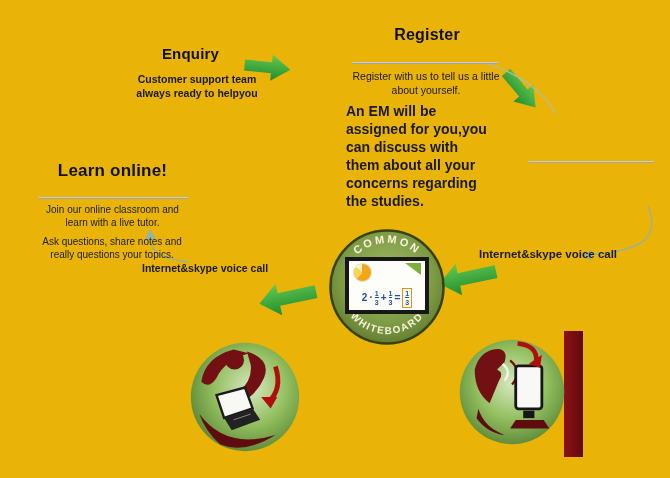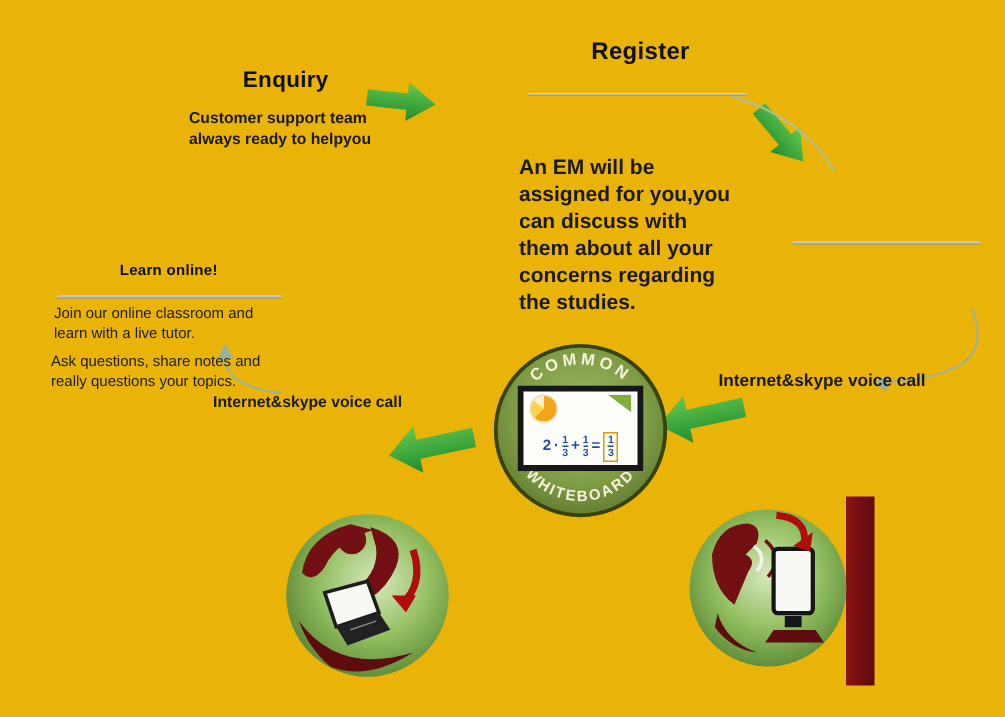--- a/index.html
+++ b/index.html
@@ -2,21 +2,21 @@
 <html><head>
 <meta charset="utf-8">
 <style>
   html,body{margin:0;padding:0;background:#ffffff;}
   .canvas{position:relative;width:670px;height:478px;background:#eab308;font-family:"Liberation Sans",sans-serif;overflow:hidden;}
   .abs{position:absolute;}
   .title{font-weight:bold;color:#101010;text-align:center;letter-spacing:.2px;}
   .rule{height:2px;background:linear-gradient(to bottom,#e0e0e0,#8f8f8f);border-radius:1px;}
   .desc{color:#1a1a1a;line-height:1.3;}
   .bold{font-weight:bold;}
-  .center{text-align:left;}
+  .center{text-align:center;}
   .nowrap{white-space:nowrap;}
   .conn{position:absolute;left:0;top:0;pointer-events:none;}
   
   .wb{position:absolute;left:17px;top:29px;width:84px;height:57px;background:#fdfdfa;border:4px solid #171717;
       box-sizing:border-box;padding:2px 4px;display:flex;flex-direction:column;justify-content:space-between;}
   .wb-top{display:flex;justify-content:space-between;align-items:flex-start;}
   .pie{width:17px;height:17px;border-radius:50%;border:1px solid #e6dfc2;
        background:conic-gradient(#f2a71b 0 62%, #ffd24d 62% 86%, #fdf2cf 86% 100%);}
   .greenflag{width:16px;height:12px;background:#7fae3e;clip-path:polygon(0 0,100% 0,100% 100%);}
   .eq{display:flex;align-items:center;justify-content:center;gap:2px;color:#1d4f9e;font-weight:bold;font-size:10px;line-height:1;}
@@ -55,28 +55,29 @@
     <polygon points="150,229 144,241 156,239" fill="#9ab29a"></polygon>
   </svg>
 
   <div class="abs redbar" style="left:564px;top:331px;width:19px;height:126px;"></div>
 
   <div class="abs title" style="left:133px;top:45px;width:115px;font-size:15px;">Enquiry</div>
   <div class="abs desc bold center" style="left:126px;top:73px;width:142px;font-size:10.5px;">Customer support team always ready to helpyou</div>
 
   <div class="abs title" style="left:362px;top:26px;width:130px;font-size:16px;">Register</div>
   <div class="abs rule" style="left:352px;top:62px;width:146px;"></div>
+  <div class="abs desc center" style="left:350px;top:70px;width:152px;font-size:10.5px;">Register with us to tell us a little about yourself.</div>
   <div class="abs desc bold" style="left:346px;top:103px;width:142px;font-size:14px;line-height:1.28;">An EM will be assigned for you,you can discuss with them about all your concerns regarding the studies.</div>
 
   <div class="abs rule" style="left:528px;top:161px;width:126px;"></div>
 
   <div class="abs desc bold nowrap" style="left:479px;top:247px;font-size:11.5px;">Internet&amp;skype voice call</div>
   <div class="abs desc bold nowrap" style="left:142px;top:262px;font-size:10.5px;">Internet&amp;skype voice call</div>
 
-  <div class="abs title" style="left:50px;top:175px;width:125px;font-size:10px;">Learn online!</div>
+  <div class="abs title" style="left:50px;top:161px;width:125px;font-size:17px;">Learn online!</div>
   <div class="abs rule" style="left:38px;top:197px;width:150px;"></div>
   <div class="abs desc center" style="left:36px;top:203px;width:153px;font-size:10px;color:#222;">Join our online classroom and learn with a live tutor.</div>
   <div class="abs desc center" style="left:34px;top:235px;width:156px;font-size:10px;color:#222;">Ask questions, share notes and really questions your topics.</div>
 
   <div class="abs" style="left:328px;top:228px;width:118px;height:118px;">
     <svg width="118" height="118" viewBox="0 0 118 118">
       <defs>
         <radialGradient id="badgeGrad" cx="0.5" cy="0.42" r="0.75">
           <stop offset="0" stop-color="#a3bd68"></stop>
           <stop offset="0.55" stop-color="#7d9a44"></stop>

